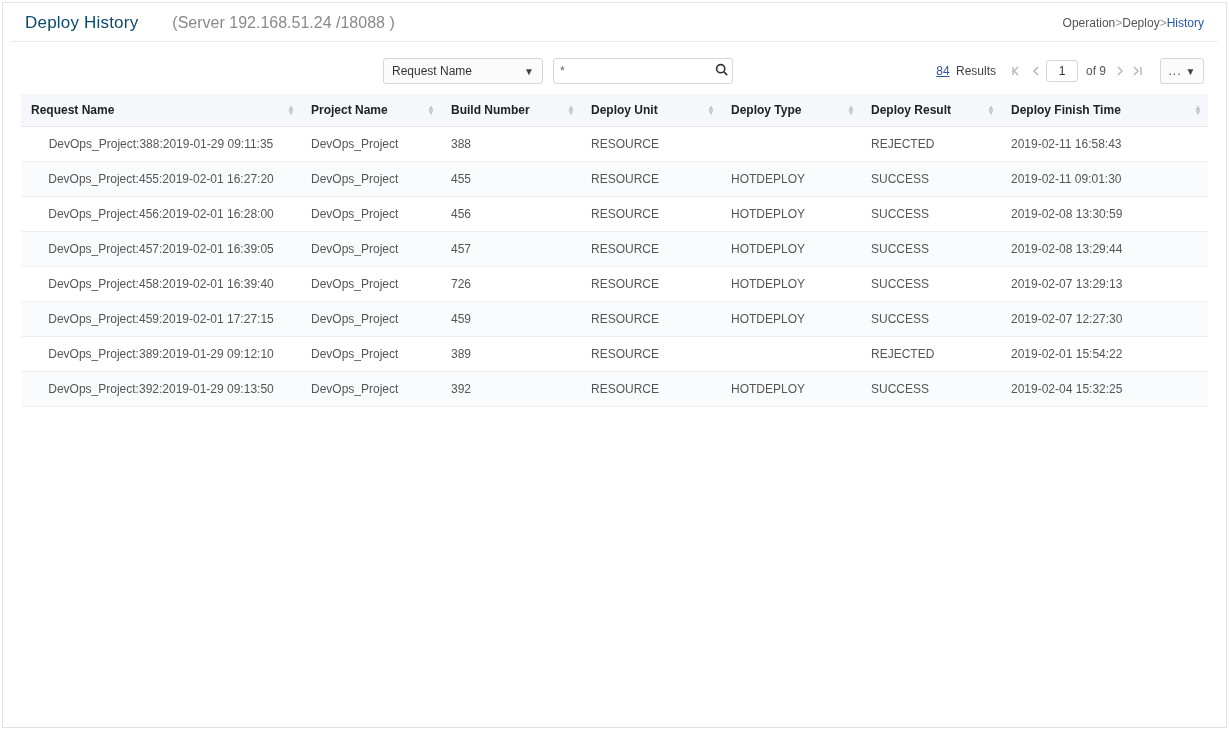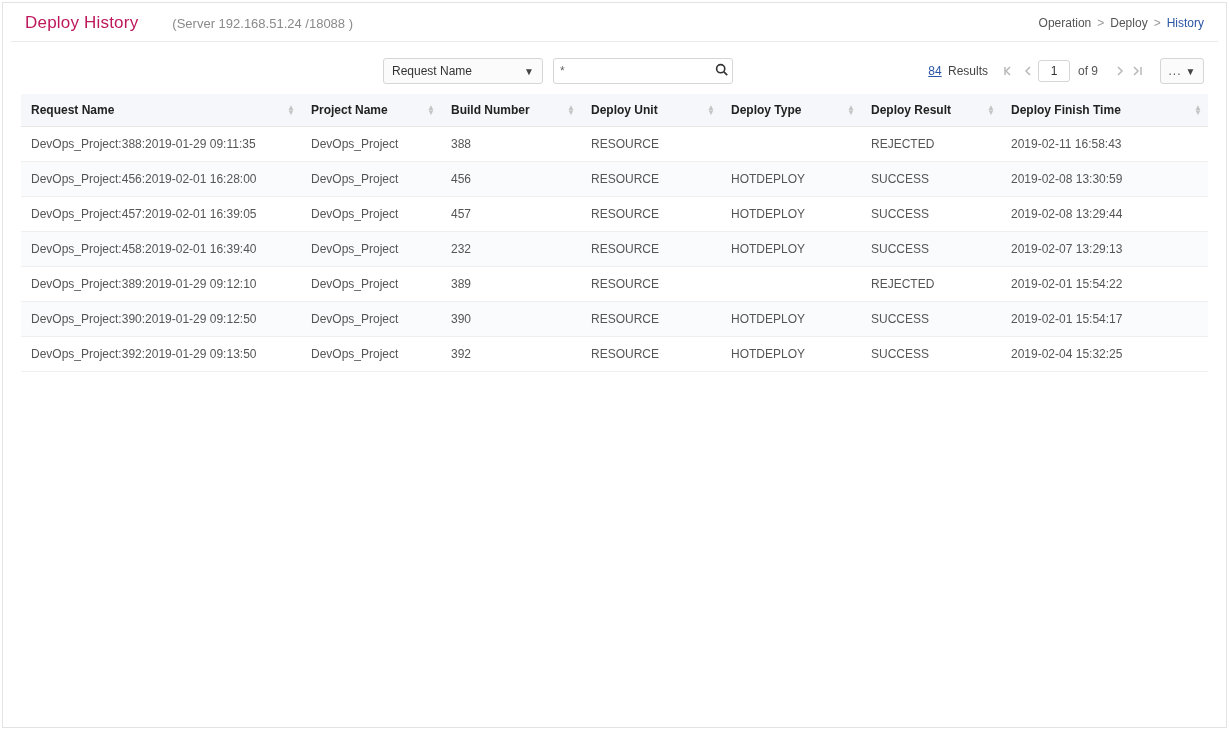--- a/index.html
+++ b/index.html
@@ -20,34 +20,33 @@
   .header {
     display: flex;
     align-items: center;
     justify-content: space-between;
     padding: 6px 14px 8px 14px;
     border-bottom: 1px solid #eaeaea;
     margin: 4px 8px 0 8px;
   }
   .header-left { display: flex; align-items: baseline; gap: 34px; }
   .page-title {
-    color: #be185d;
+    color: #0c4a6e;
     font-size: 17px;
     font-weight: 500;
     letter-spacing: 0.2px;
   }
   .server-info {
     color: #8a8a8a;
-    font-size: 13px;
+    font-size: 16px;
   }
   .breadcrumb {
     font-size: 12px;
     color: #555;
     display: flex;
-    gap: 6px;
     align-items: center;
   }
   .breadcrumb .sep { color: #999; }
   .breadcrumb .current { color: #2b56a5; }
   .toolbar {
     display: flex;
     align-items: center;
     padding: 16px 14px 10px 14px;
     margin: 0 8px;
   }
@@ -116,21 +115,21 @@
   .page-input {
     border: 1px solid #d6d6d6;
     border-radius: 3px;
     width: 32px;
     height: 22px;
     text-align: center;
     font-size: 12px;
     color: #333;
     background:#fff;
   }
-  .pager .total { color: #555; margin: 0 12px 0 4px; }
+  .pager .total { color: #555; margin: 0 4px 0 4px; }
   .more-btn {
     border: 1px solid #d6d6d6;
     border-radius: 3px;
     height: 26px;
     width: 44px;
     display: flex;
     align-items: center;
     justify-content: center;
     gap: 4px;
     cursor: pointer;
@@ -167,21 +166,21 @@
   table.data tbody td {
     padding: 10px 10px;
     border-bottom: 1px solid #efefef;
     color: #555;
     font-size: 12px;
     white-space: nowrap;
     overflow: hidden;
     text-overflow: ellipsis;
   }
   table.data tbody tr:nth-child(even) td { background: #fafbfc; }
-  .link { color: #2b56a5; cursor: pointer; }
+  .link { color: #2b56a5; cursor: pointer; text-align: center; }
 </style>
 </head>
 <body>
 
 <div class="outer">
 
   <div class="header">
     <div class="header-left">
       <span class="page-title">Deploy History</span>
       <span class="server-info">(Server 192.168.51.24 /18088 )</span>
@@ -296,65 +295,74 @@
         <tr>
           <td class="link">DevOps_Project:388:2019-01-29 09:11:35</td>
           <td>DevOps_Project</td>
           <td>388</td>
           <td>RESOURCE</td>
           <td></td>
           <td>REJECTED</td>
           <td>2019-02-11 16:58:43</td>
         </tr>
         <tr>
+          <td class="link">DevOps_Project:455:2019-02-01 16:27:20</td>
+          <td>DevOps_Project</td>
+          <td>455</td>
+          <td>RESOURCE</td>
+          <td>HOTDEPLOY</td>
+          <td>SUCCESS</td>
+          <td>2019-02-11 09:01:30</td>
+        </tr>
+        <tr>
           <td class="link">DevOps_Project:456:2019-02-01 16:28:00</td>
           <td>DevOps_Project</td>
           <td>456</td>
           <td>RESOURCE</td>
           <td>HOTDEPLOY</td>
           <td>SUCCESS</td>
           <td>2019-02-08 13:30:59</td>
         </tr>
         <tr>
           <td class="link">DevOps_Project:457:2019-02-01 16:39:05</td>
           <td>DevOps_Project</td>
           <td>457</td>
           <td>RESOURCE</td>
           <td>HOTDEPLOY</td>
           <td>SUCCESS</td>
           <td>2019-02-08 13:29:44</td>
         </tr>
         <tr>
           <td class="link">DevOps_Project:458:2019-02-01 16:39:40</td>
           <td>DevOps_Project</td>
-          <td>232</td>
+          <td>726</td>
           <td>RESOURCE</td>
           <td>HOTDEPLOY</td>
           <td>SUCCESS</td>
           <td>2019-02-07 13:29:13</td>
+        </tr>
+        <tr>
+          <td class="link">DevOps_Project:459:2019-02-01 17:27:15</td>
+          <td>DevOps_Project</td>
+          <td>459</td>
+          <td>RESOURCE</td>
+          <td>HOTDEPLOY</td>
+          <td>SUCCESS</td>
+          <td>2019-02-07 12:27:30</td>
         </tr>
         <tr>
           <td class="link">DevOps_Project:389:2019-01-29 09:12:10</td>
           <td>DevOps_Project</td>
           <td>389</td>
           <td>RESOURCE</td>
           <td></td>
           <td>REJECTED</td>
           <td>2019-02-01 15:54:22</td>
         </tr>
         <tr>
-          <td class="link">DevOps_Project:390:2019-01-29 09:12:50</td>
-          <td>DevOps_Project</td>
-          <td>390</td>
-          <td>RESOURCE</td>
-          <td>HOTDEPLOY</td>
-          <td>SUCCESS</td>
-          <td>2019-02-01 15:54:17</td>
-        </tr>
-        <tr>
           <td class="link">DevOps_Project:392:2019-01-29 09:13:50</td>
           <td>DevOps_Project</td>
           <td>392</td>
           <td>RESOURCE</td>
           <td>HOTDEPLOY</td>
           <td>SUCCESS</td>
           <td>2019-02-04 15:32:25</td>
         </tr>
       </tbody>
   </table>

